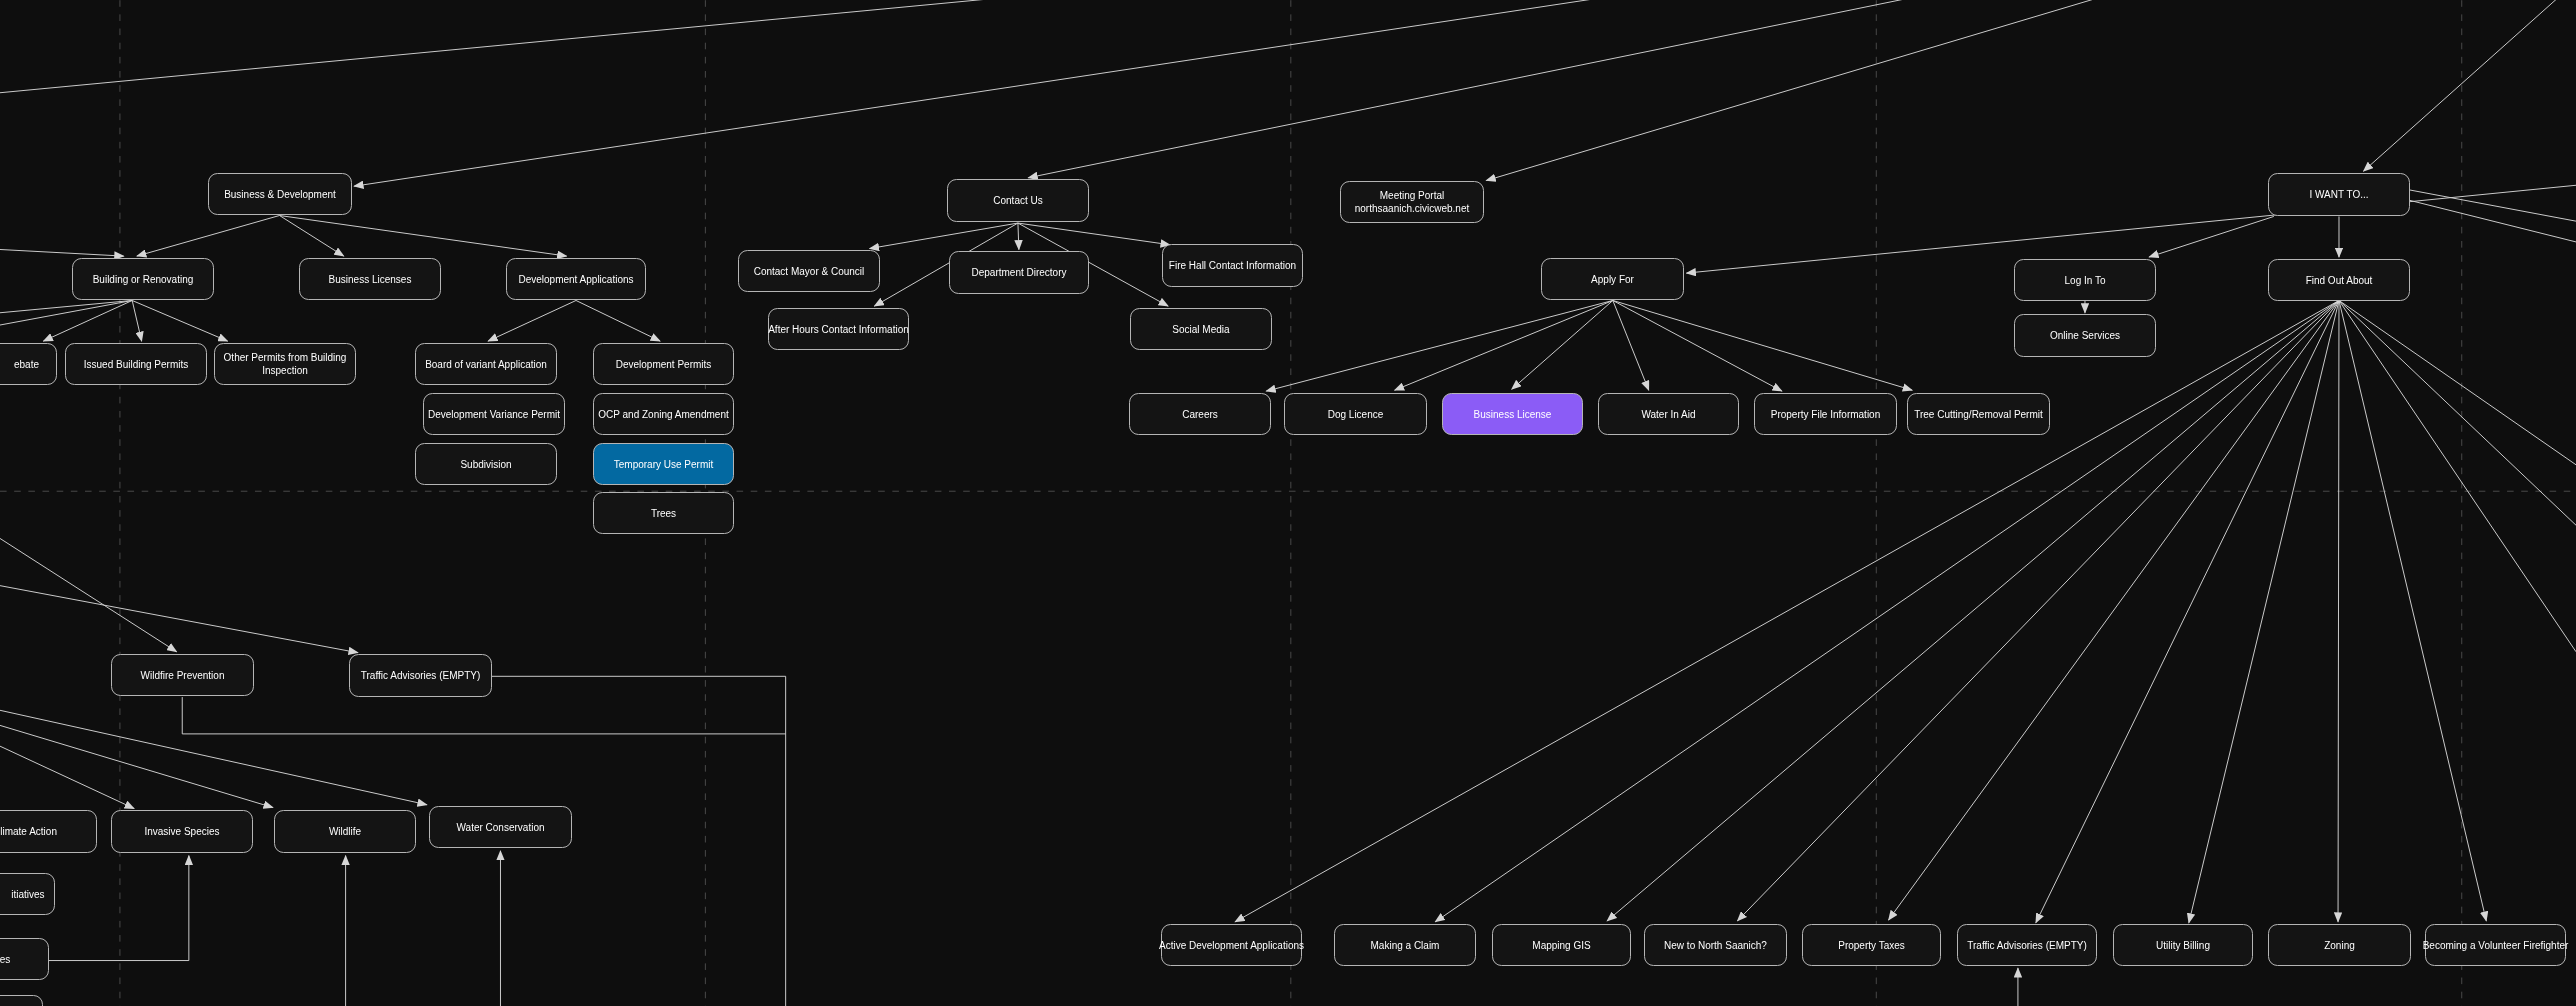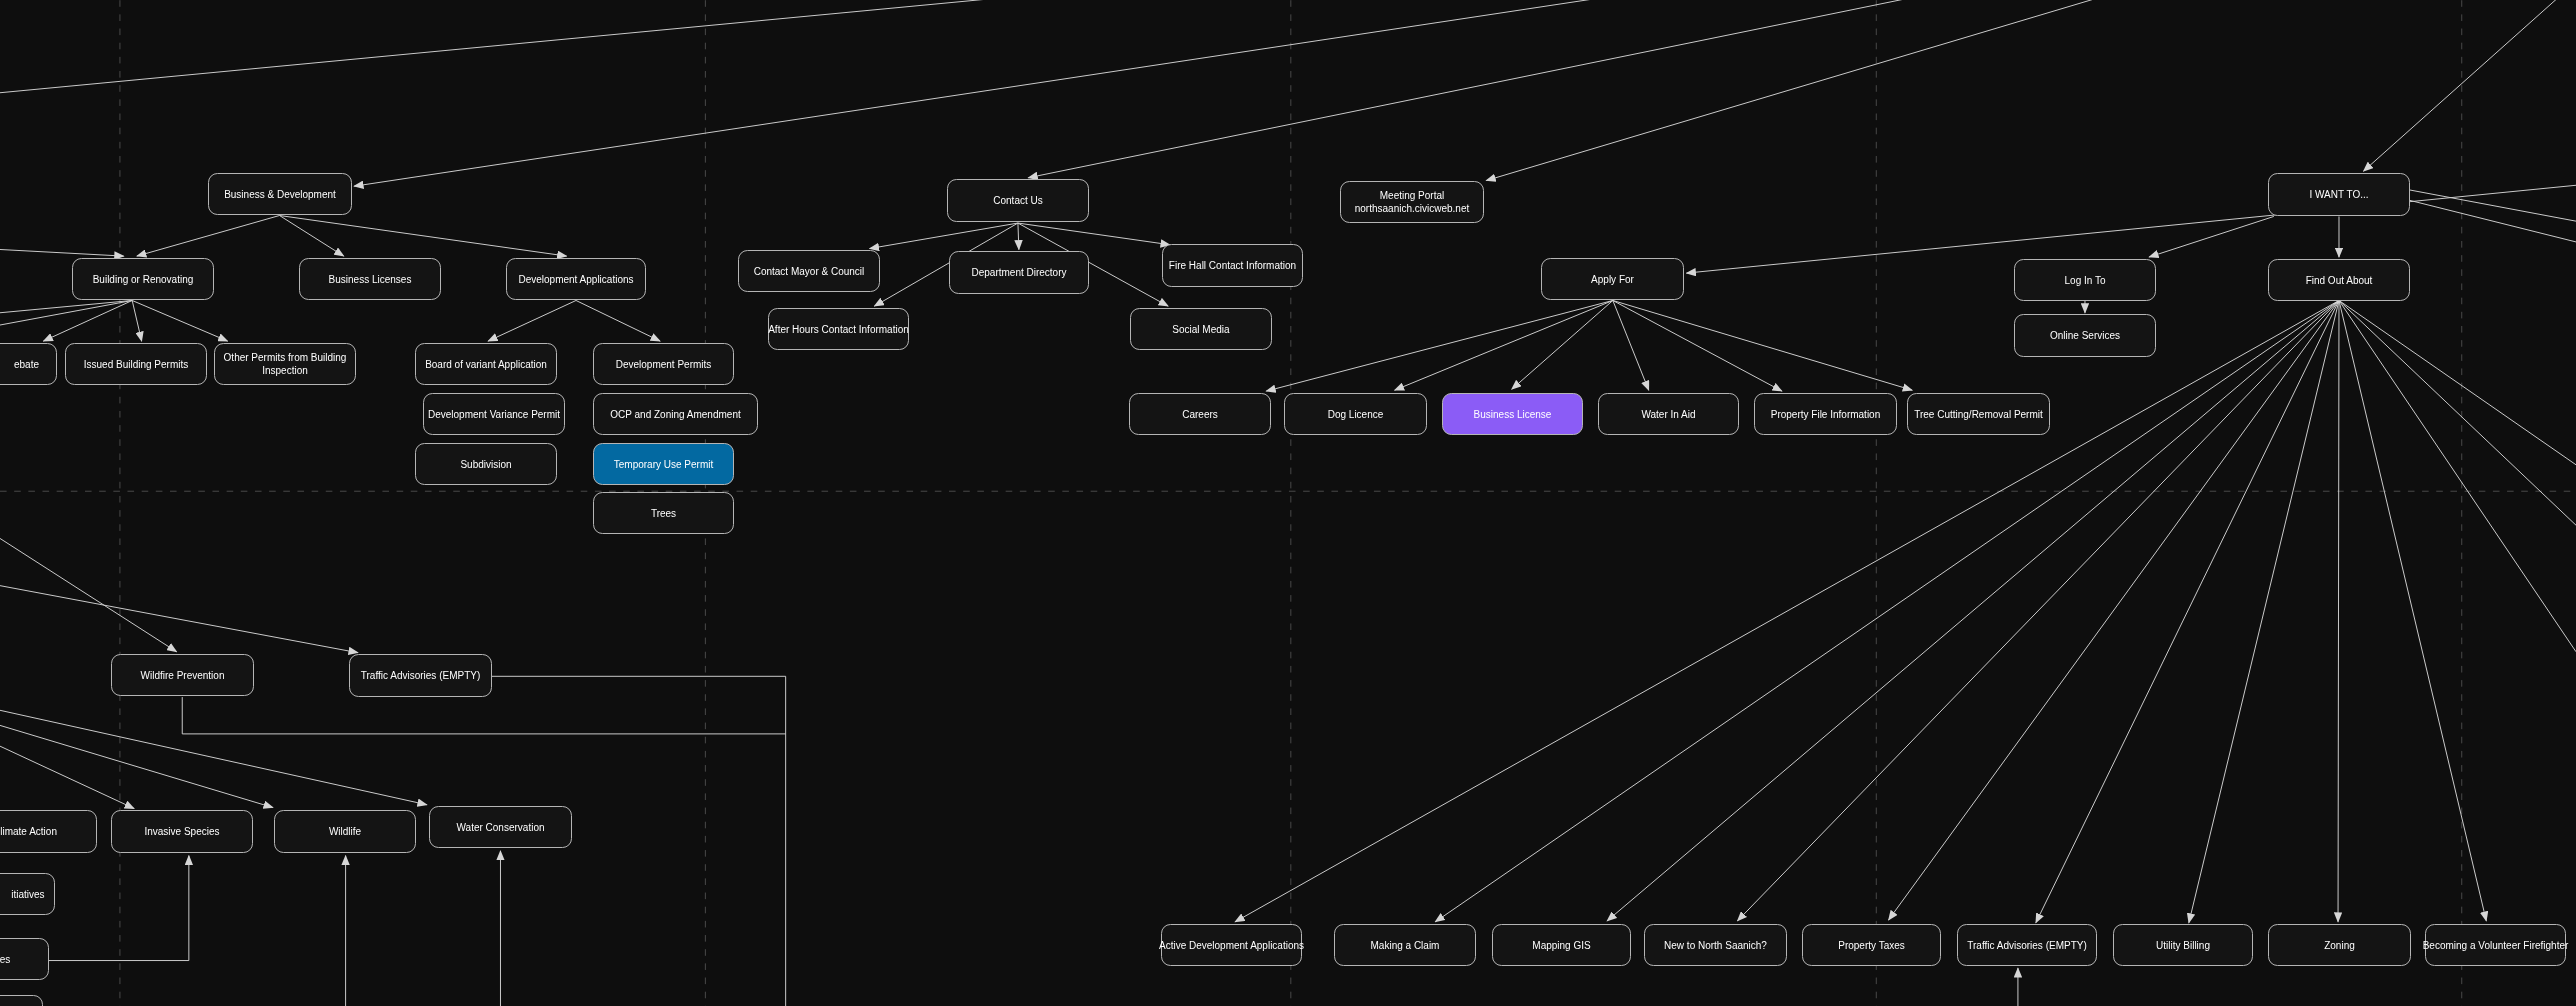--- a/index.html
+++ b/index.html
@@ -150,21 +150,21 @@
       </div>
       <div class="node" style="left: 415px; top: 343px; width: 142px; height: 42px; background: rgb(20, 20, 20); border-color: rgb(181, 181, 181); color: rgb(255, 255, 255);">
         <span class="label">Board of variant Application</span>
       </div>
       <div class="node" style="left: 593px; top: 343px; width: 141px; height: 42px; background: rgb(20, 20, 20); border-color: rgb(181, 181, 181); color: rgb(255, 255, 255);">
         <span class="label">Development Permits</span>
       </div>
       <div class="node" style="left: 415px; top: 393px; width: 142px; height: 42px; background: rgb(20, 20, 20); border-color: rgb(181, 181, 181); color: rgb(255, 255, 255); margin-left: 8px;">
         <span class="label">Development Variance Permit</span>
       </div>
-      <div class="node" style="left: 593px; top: 393px; width: 165px; height: 42px; background: rgb(20, 20, 20); border-color: rgb(181, 181, 181); color: rgb(255, 255, 255);">
+      <div class="node" style="left: 593px; top: 393px; width: 141px; height: 42px; background: rgb(20, 20, 20); border-color: rgb(181, 181, 181); color: rgb(255, 255, 255);">
         <span class="label">OCP and Zoning Amendment</span>
       </div>
       <div class="node" style="left: 415px; top: 443px; width: 142px; height: 42px; background: rgb(20, 20, 20); border-color: rgb(181, 181, 181); color: rgb(255, 255, 255);">
         <span class="label">Subdivision</span>
       </div>
       <div class="node" style="left: 593px; top: 443px; width: 141px; height: 42px; background: #0369a1; border-color: rgb(181, 181, 181); color: rgb(255, 255, 255);">
         <span class="label">Temporary Use Permit</span>
       </div>
       <div class="node" style="left: 593px; top: 492px; width: 141px; height: 42px; background: rgb(20, 20, 20); border-color: rgb(181, 181, 181); color: rgb(255, 255, 255);">
         <span class="label">Trees</span>

